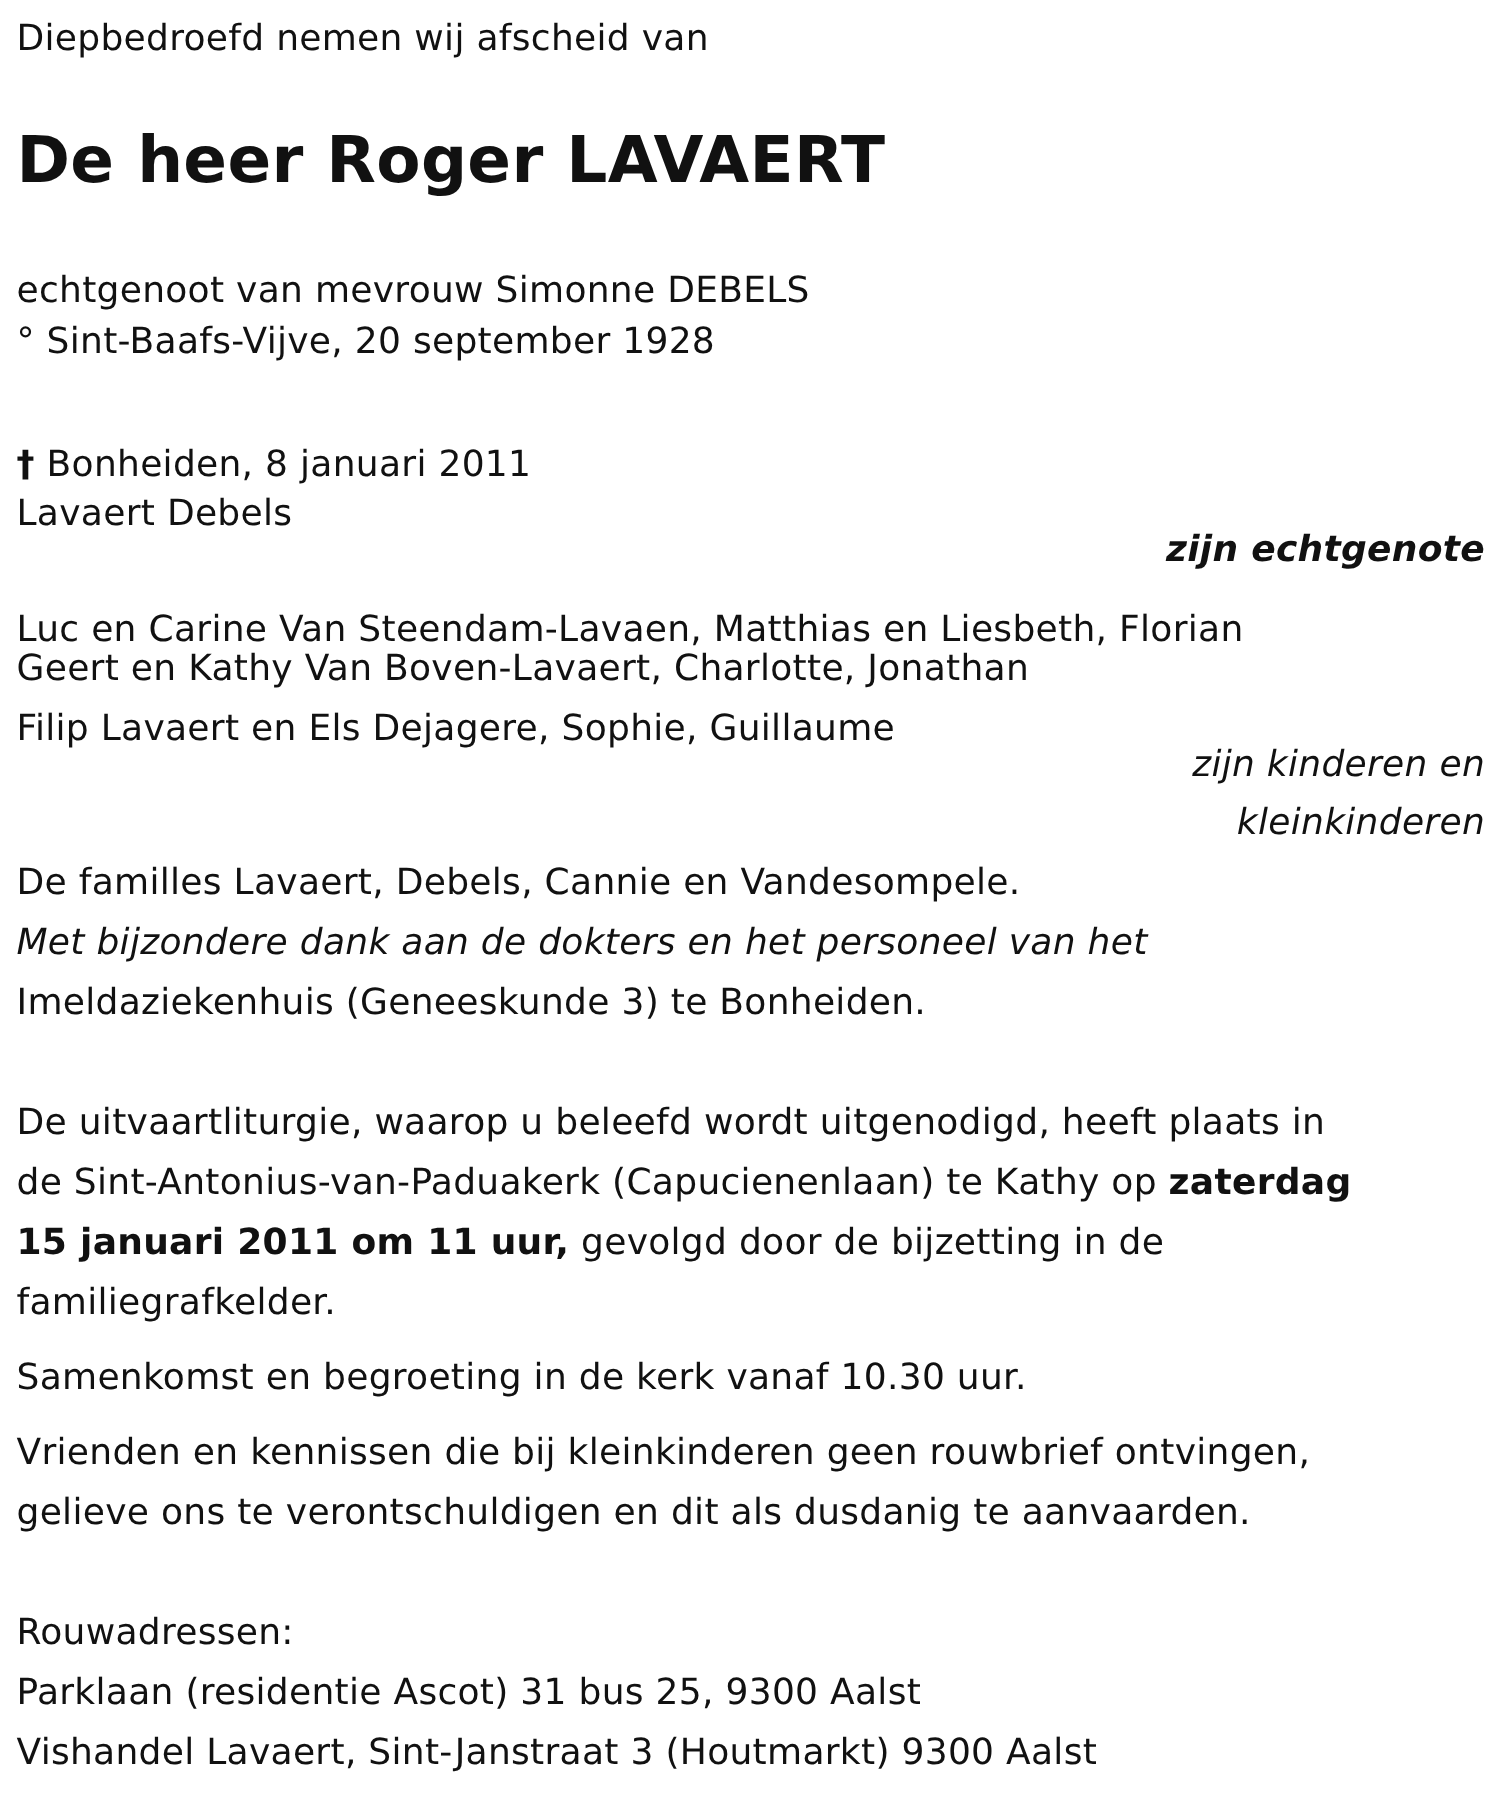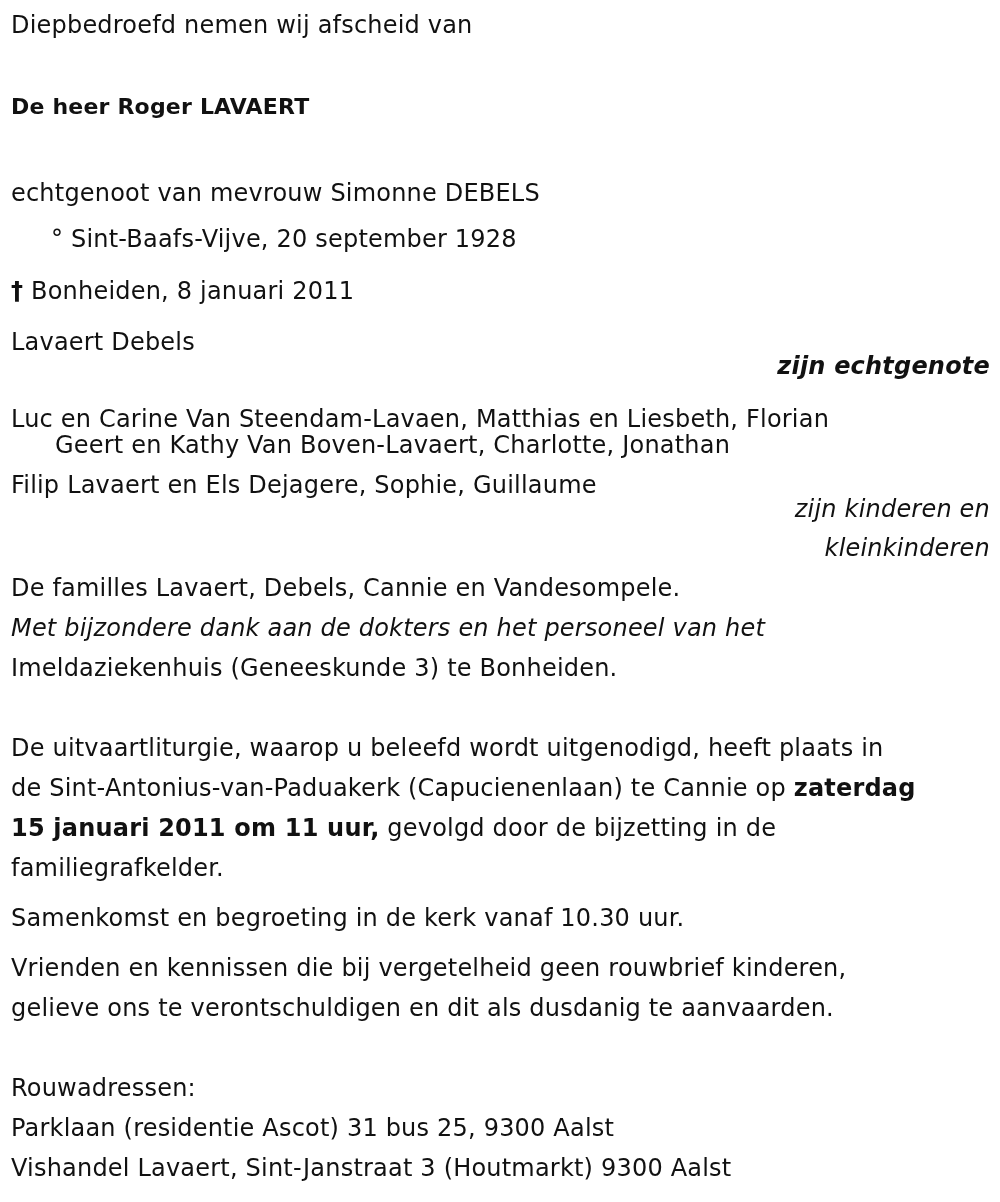--- a/index.html
+++ b/index.html
@@ -6,63 +6,63 @@
     body {
       width: 1000px; height: 1202px; overflow: hidden;
       font-family: "DejaVu Sans", sans-serif;
       color: #111111;
       font-size: 24px;
       letter-spacing: 0.2px;
       position: relative;
     }
     .line { position: absolute; left: 11px; white-space: nowrap; line-height: 30px; }
     .right { position: absolute; right: 10px; white-space: nowrap; font-style: italic; line-height: 30px; text-align: right; }
-    .title { font-weight: bold; font-size: 22px; line-height: 40px; }
+    .title { font-weight: bold; font-size: 43px; line-height: 40px; }
     .bold { font-weight: bold; text-align: right; }
     .cross { font-weight: bold; }
   </style>
 </head>
 <body>
 
 <div>
   <div class="line" style="top:10px;">Diepbedroefd nemen wij afscheid van</div>
   <div class="line title" style="top:87px;">De heer Roger LAVAERT</div>
 
   <div class="line" style="top:178px;">echtgenoot van mevrouw Simonne DEBELS</div>
-  <div class="line" style="top:224px;margin-left:40px;">
+  <div class="line" style="top:212px;">
     <span>°</span>
     <span>Sint-Baafs-Vijve, 20 september 1928</span>
   </div>
-  <div class="line" style="top:276px;">
+  <div class="line" style="top:294px;">
     <span class="cross">†</span>
     <span>Bonheiden, 8 januari 2011</span>
   </div>
 
   <div class="line" style="top:327px;">Lavaert Debels</div>
   <div class="right" style="top:351px;font-weight:bold;">zijn echtgenote</div>
 
   <div class="line" style="top:404px;">Luc en Carine Van Steendam-Lavaen, Matthias en Liesbeth, Florian</div>
-  <div class="line" style="top:430px;margin-left:44px;">Geert en Kathy Van Boven-Lavaert, Charlotte, Jonathan</div>
+  <div class="line" style="top:430px;">Geert en Kathy Van Boven-Lavaert, Charlotte, Jonathan</div>
   <div class="line" style="top:470px;">Filip Lavaert en Els Dejagere, Sophie, Guillaume</div>
   <div class="right" style="top:494px;">zijn kinderen en</div>
   <div class="right" style="top:533px;">kleinkinderen</div>
 
   <div class="line" style="top:573px;">De familles Lavaert, Debels, Cannie en Vandesompele.</div>
   <div class="line" style="top:613px;font-style:italic;">Met bijzondere dank aan de dokters en het personeel van het</div>
   <div class="line" style="top:653px;">Imeldaziekenhuis (Geneeskunde 3) te Bonheiden.</div>
 
   <div class="line" style="top:733px;">De uitvaartliturgie, waarop u beleefd wordt uitgenodigd, heeft plaats in</div>
   <div class="line" style="top:773px;">
-    <span>de Sint-Antonius-van-Paduakerk (Capucienenlaan) te Cannie op </span><span class="bold">zaterdag</span>
+    <span>de Sint-Antonius-van-Paduakerk (Capucienenlaan) te Kathy op </span><span class="bold">zaterdag</span>
   </div>
   <div class="line" style="top:813px;">
     <span class="bold">15 januari 2011 om 11 uur,</span><span> gevolgd door de bijzetting in de</span>
   </div>
   <div class="line" style="top:853px;">familiegrafkelder.</div>
 
   <div class="line" style="top:903px;">Samenkomst en begroeting in de kerk vanaf 10.30 uur.</div>
-  <div class="line" style="top:953px;">Vrienden en kennissen die bij vergetelheid geen rouwbrief kinderen,</div>
+  <div class="line" style="top:953px;">Vrienden en kennissen die bij kleinkinderen geen rouwbrief ontvingen,</div>
   <div class="line" style="top:993px;">gelieve ons te verontschuldigen en dit als dusdanig te aanvaarden.</div>
 
   <div class="line" style="top:1073px;">Rouwadressen:</div>
   <div class="line" style="top:1113px;">Parklaan (residentie Ascot) 31 bus 25, 9300 Aalst</div>
   <div class="line" style="top:1153px;">Vishandel Lavaert, Sint-Janstraat 3 (Houtmarkt) 9300 Aalst</div>
 </div>
 
 </body></html>

